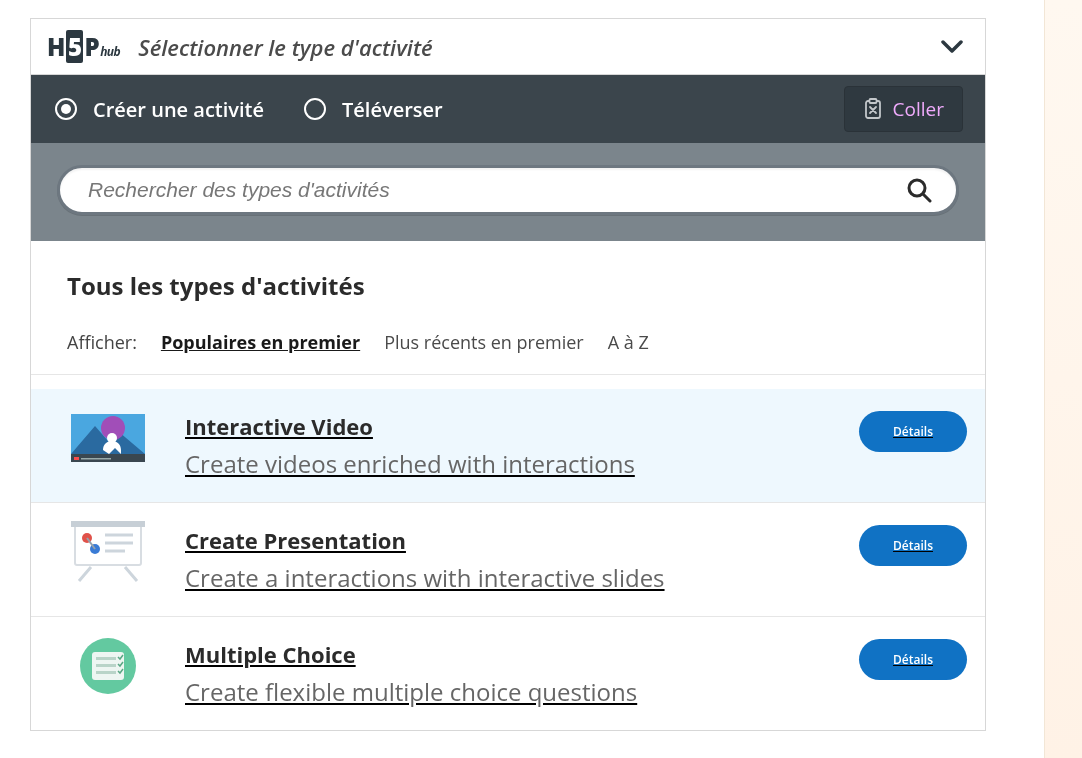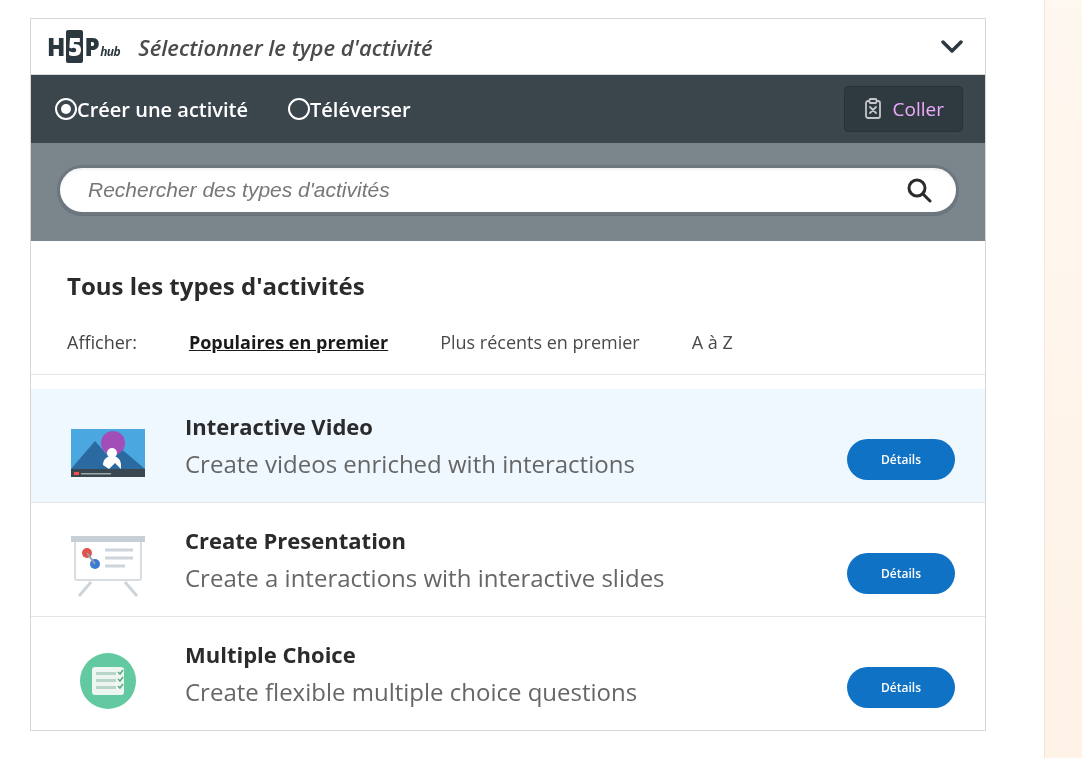--- a/index.html
+++ b/index.html
@@ -64,21 +64,21 @@
     background: #3b454c;
     height: 68px;
     display: flex;
     align-items: center;
     padding: 0 22px 0 24px;
     color: #fff;
   }
   .radio-opt {
     display: flex;
     align-items: center;
-    gap: 0;
+    gap: 16px;
     cursor: pointer;
     font-size: 20px;
     font-weight: 600;
   }
   .radio-opt + .radio-opt { margin-left: 40px; }
   .radio-circ {
     width: 22px; height: 22px;
     border: 2.5px solid #fff;
     border-radius: 50%;
     display:flex; align-items:center; justify-content:center;
@@ -133,43 +133,44 @@
   }
   .list-head h2 {
     font-size: 24px;
     font-weight: 700;
     color: #2b2b2b;
     margin-bottom: 28px;
   }
   .filters {
     display: flex;
     align-items: center;
-    gap: 52px;
+    gap: 24px;
     font-size: 18px;
   }
   .filters .lbl { color:#444; font-weight:500; }
   .filters a {
     color: #4a4a4a;
     text-decoration: none;
     cursor: pointer;
   }
   .filters a.active {
     color: #1a1a1a;
     font-weight: 700;
     text-decoration: underline;
   }
   
   .gap-row { height: 14px; }
   
   .item {
     display: flex;
-    align-items: flex-end;
-    padding: 22px 30px 22px 40px;
+    align-items: flex-start;
+    padding: 22px 18px 22px 40px;
     border-bottom: 1px solid #e6e6e6;
     background:#fff;
+    text-decoration:underline;
   }
   .item.highlight { background: #eef8fe; }
   .item:last-child { border-bottom: none; }
   .thumb {
     width: 74px;
     height: 54px;
     flex-shrink: 0;
     display:flex; align-items:center; justify-content:center;
   }
   .info { margin-left: 40px; flex:1; }

